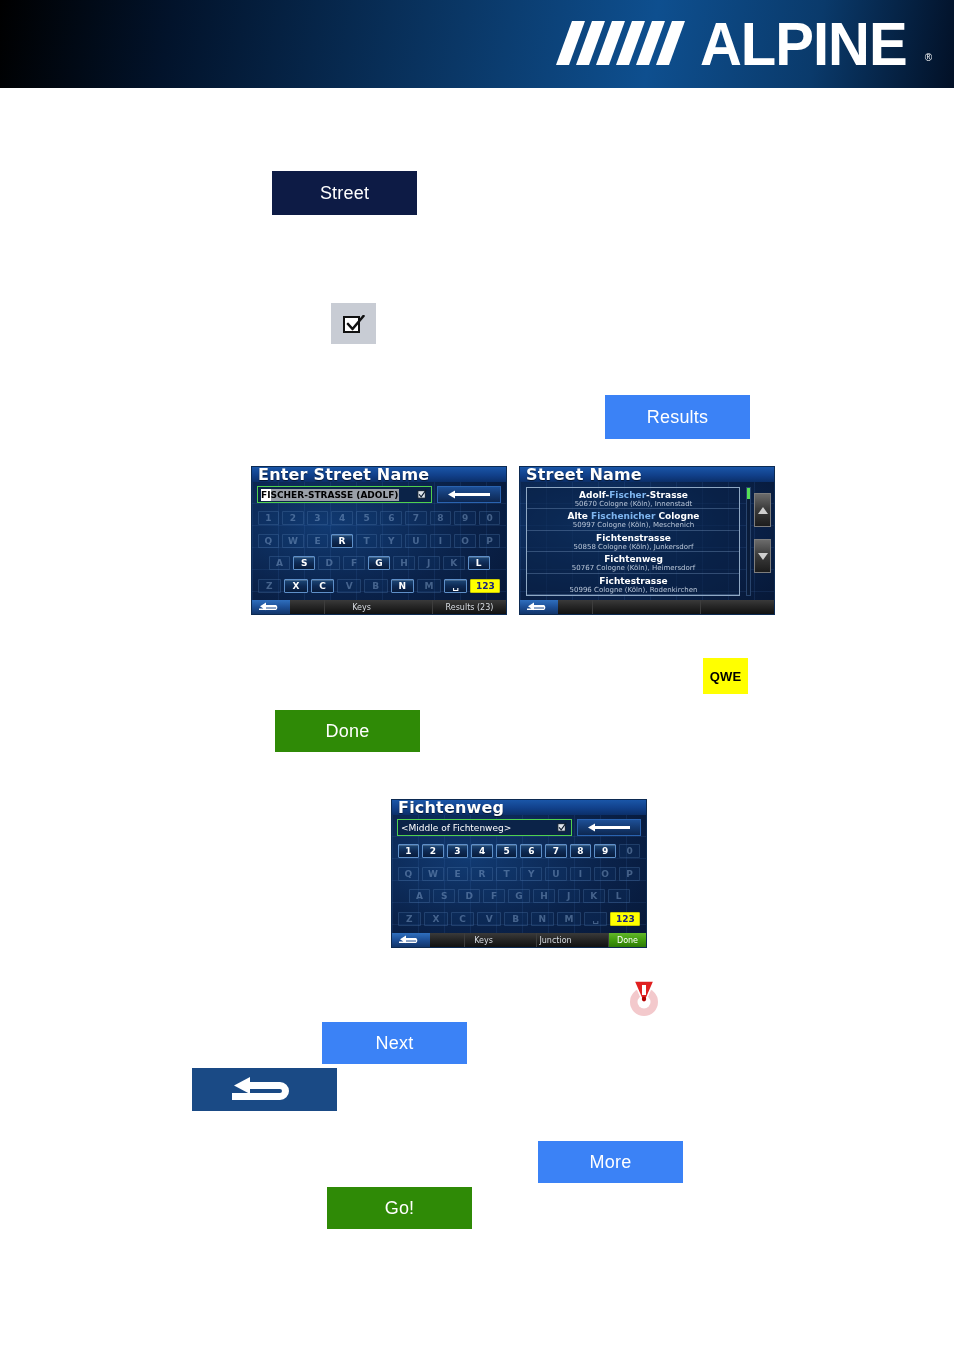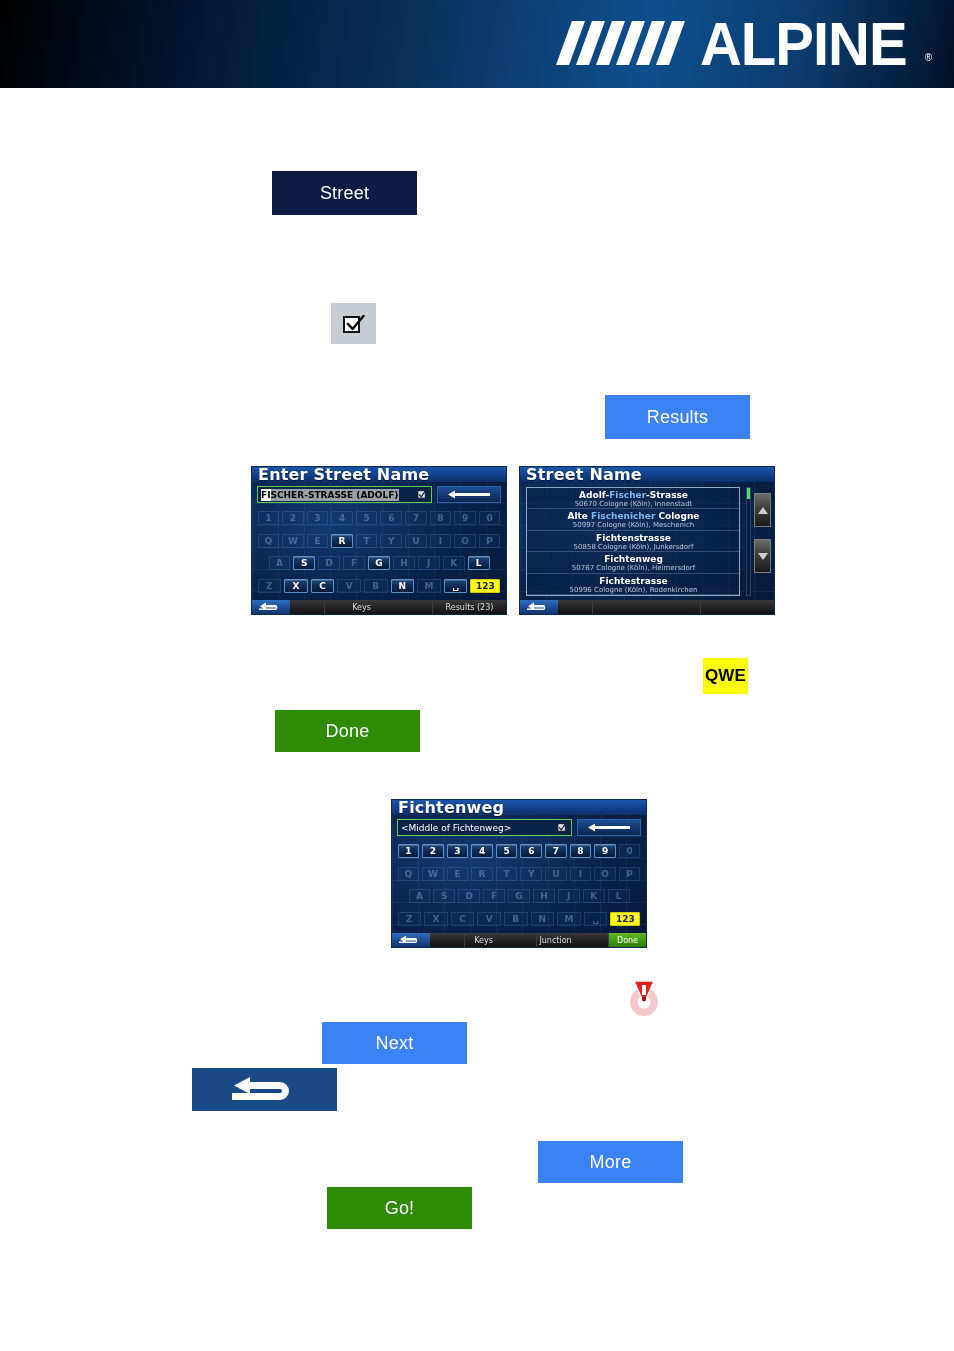--- a/index.html
+++ b/index.html
@@ -41,21 +41,21 @@
   .btn {
     position: absolute;
     display: flex; align-items: center; justify-content: center;
     color: #ffffff;
     font-size: 18px;
     letter-spacing: 0.2px;
   }
   .btn-navyblue { background: #0d1b45; }
   .btn-black    { background: #3b82f6; }
   .btn-green    { background: #2f8a06; }
-  .btn-yellow   { background: #ffff00; color:#000000; font-weight: bold; font-size:17px; }
+  .btn-yellow   { background: #ffff00; color:#000000; font-weight: bold; font-size:13px; }
 
   
   .chk-callout {
     position:absolute; background:#c8ccd4;
     display:flex; align-items:center; justify-content:center;
   }
   .chk-glyph {
     width:22px; height:22px; position:relative;
   }
   .chk-glyph .bx {

